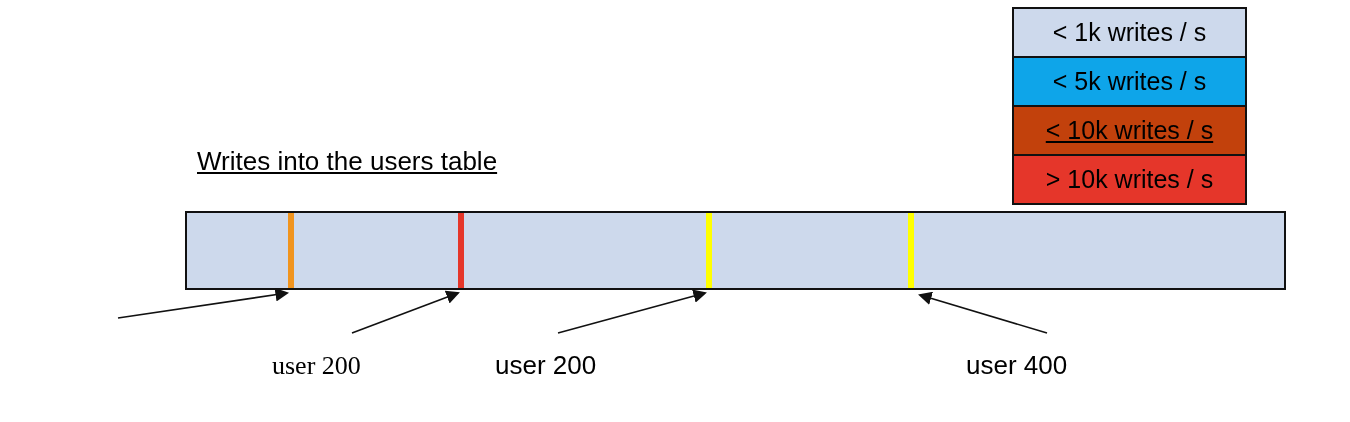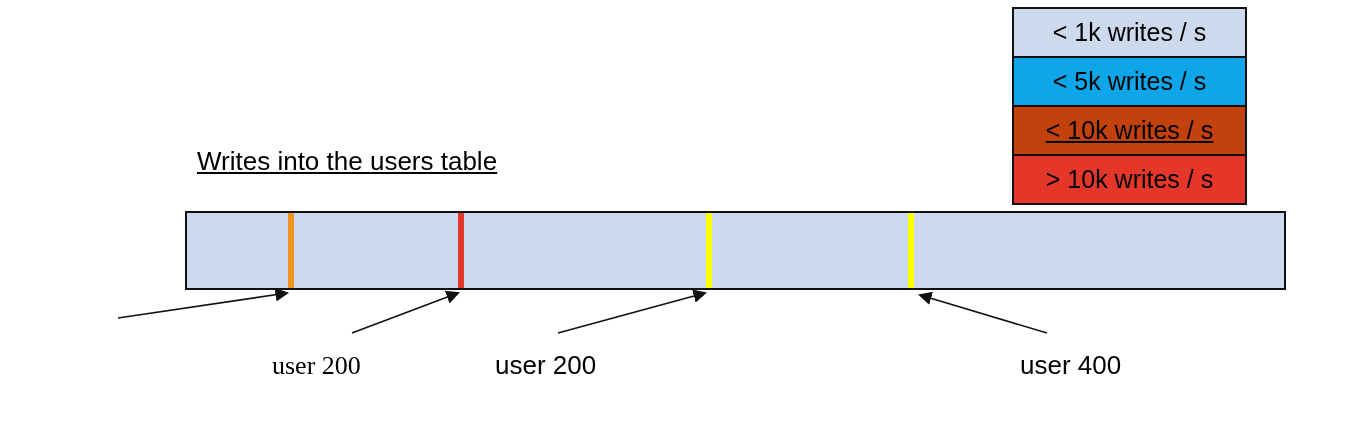--- a/index.html
+++ b/index.html
@@ -50,21 +50,21 @@
   .arrows line { stroke: #111111; stroke-width: 1.6; }
   .arrows .head { fill: #111111; }
 
   
   .callout-label {
     position: absolute; font-size: 26px; line-height: 1.15; white-space: nowrap;
   }
   .label-1 { left: 55px;  top: 334px; }
   .label-2 { left: 272px; top: 351px; font-family: Liberation Serif, serif; }
   .label-3 { left: 495px; top: 351px; }
-  .label-4 { left: 1020px; top: 351px; text-align: center; }
+  .label-4 { left: 966px; top: 351px; text-align: center; }
 </style>
 </head>
 <body>
 
 <div class="canvas">
 
   <div class="diagram-title">Writes into the users table</div>
 
   <div class="legend">
     <div class="legend-row" style="background-color: rgb(205, 217, 236);">

